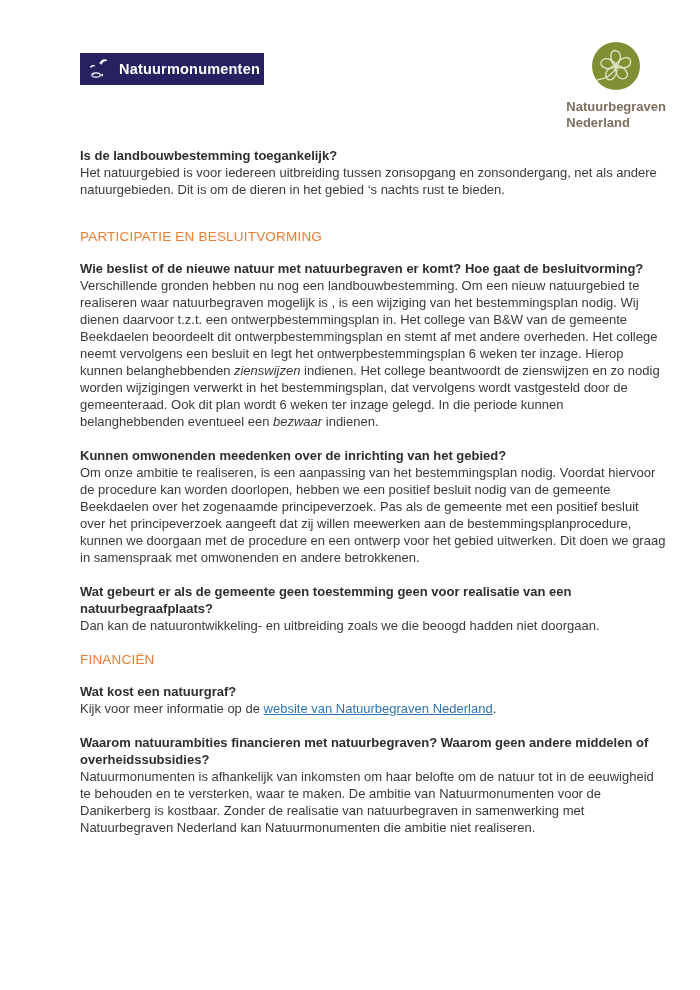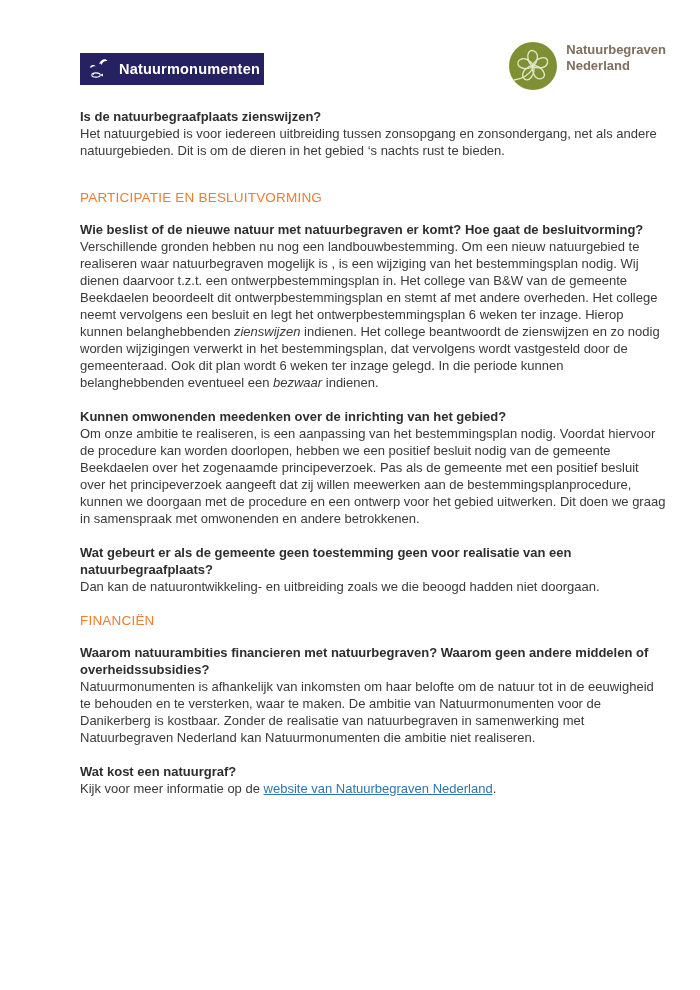--- a/index.html
+++ b/index.html
@@ -10,21 +10,21 @@
   }
   .content { width:586px; }
   p, h3 { margin:0; font-size:13px; line-height:17px; }
 
   
   .logos-row { display:flex; justify-content:space-between; align-items:flex-start;
                width:586px; margin-bottom:16px; min-height:50px; }
   .nm-logo { margin-top:11px; background:#262262; height:32px; display:flex;
              align-items:center; gap:5px; padding:0 4px 0 6px; }
   .nm-logo .nm-label { color:#ffffff; font-weight:bold; font-size:14.5px; letter-spacing:0.2px; }
-  .nbn-logo { display:flex; align-items:flex-start; gap:9px; }
+  .nbn-logo { display:flex; align-items:center; gap:9px;flex-direction:column; }
   .nbn-text { font-size:13px; font-weight:bold; color:#7D6E5D; line-height:16px; }
   .nbn-text span { display:block; }
 
   
   .qa { margin:0 0 17px 0; }
   .q  { font-weight:bold; color:#2e2e2e; }
   .section-header { color:#ED7D31; font-weight:normal; font-size:13.5px;
                     letter-spacing:0.2px; margin:30px 0 15px 0; }
   .section-header.tight { margin-top:16px; }
   .it { font-style:italic; }
@@ -67,21 +67,21 @@
         <span>Nederland</span>
       </div>
     </div>
 
   </div>
 
   <div class="content">
 
 
     <div class="qa">
-      <h3 class="q">Is de natuurbegraafplaats zienswijzen?</h3>
+      <h3 class="q">Is de landbouwbestemming toegankelijk?</h3>
       <p>Het natuurgebied is voor iedereen uitbreiding tussen zonsopgang en zonsondergang, net als andere natuurgebieden. Dit is om de dieren in het gebied ‘s nachts rust te bieden.</p>
     </div>
 
     <h3 class="section-header">PARTICIPATIE EN BESLUITVORMING</h3>
 
     <div class="qa">
       <h3 class="q">Wie beslist of de nieuwe natuur met natuurbegraven er komt? Hoe gaat de besluitvorming?</h3>
       <p><span>Verschillende gronden hebben nu nog een landbouwbestemming. Om een nieuw natuurgebied te realiseren waar natuurbegraven mogelijk is , is een wijziging van het bestemmingsplan nodig. Wij dienen daarvoor t.z.t. een ontwerpbestemmingsplan in. Het college van B&amp;W van de gemeente Beekdaelen beoordeelt dit ontwerpbestemmingsplan en stemt af met andere overheden. Het college neemt vervolgens een besluit en legt het ontwerpbestemmingsplan 6 weken ter inzage. Hierop kunnen belanghebbenden </span><span class="it">zienswijzen</span><span> indienen. Het college beantwoordt de zienswijzen en zo nodig worden wijzigingen verwerkt in het bestemmingsplan, dat vervolgens wordt vastgesteld door de gemeenteraad. Ook dit plan wordt 6 weken ter inzage gelegd. In die periode kunnen belanghebbenden eventueel een </span><span class="it">bezwaar</span><span> indienen.</span></p>
     </div>
 
@@ -91,23 +91,23 @@
     </div>
 
     <div class="qa">
       <h3 class="q">Wat gebeurt er als de gemeente geen toestemming geen voor realisatie van een natuurbegraafplaats?</h3>
       <p>Dan kan de natuurontwikkeling- en uitbreiding zoals we die beoogd hadden niet doorgaan.</p>
     </div>
 
     <h3 class="section-header tight">FINANCIËN</h3>
 
     <div class="qa">
-      <h3 class="q">Waarom natuurambities financieren met natuurbegraven? Waarom geen andere middelen of overheidssubsidies?</h3>
-      <p>Natuurmonumenten is afhankelijk van inkomsten om haar belofte om de natuur tot in de eeuwigheid te behouden en te versterken, waar te maken. De ambitie van Natuurmonumenten voor de Danikerberg is kostbaar. Zonder de realisatie van natuurbegraven in samenwerking met Natuurbegraven Nederland kan Natuurmonumenten die ambitie niet realiseren.</p>
+      <h3 class="q">Wat kost een natuurgraf?</h3>
+      <p><span>Kijk voor meer informatie op de </span><a class="doc-link" href="#">website van Natuurbegraven Nederland</a><span>.</span></p>
     </div>
 
     <div class="qa">
-      <h3 class="q">Wat kost een natuurgraf?</h3>
-      <p><span>Kijk voor meer informatie op de </span><a class="doc-link" href="#">website van Natuurbegraven Nederland</a><span>.</span></p>
+      <h3 class="q">Waarom natuurambities financieren met natuurbegraven? Waarom geen andere middelen of overheidssubsidies?</h3>
+      <p>Natuurmonumenten is afhankelijk van inkomsten om haar belofte om de natuur tot in de eeuwigheid te behouden en te versterken, waar te maken. De ambitie van Natuurmonumenten voor de Danikerberg is kostbaar. Zonder de realisatie van natuurbegraven in samenwerking met Natuurbegraven Nederland kan Natuurmonumenten die ambitie niet realiseren.</p>
     </div>
 
   </div>
 </div>
 
 </body></html>

